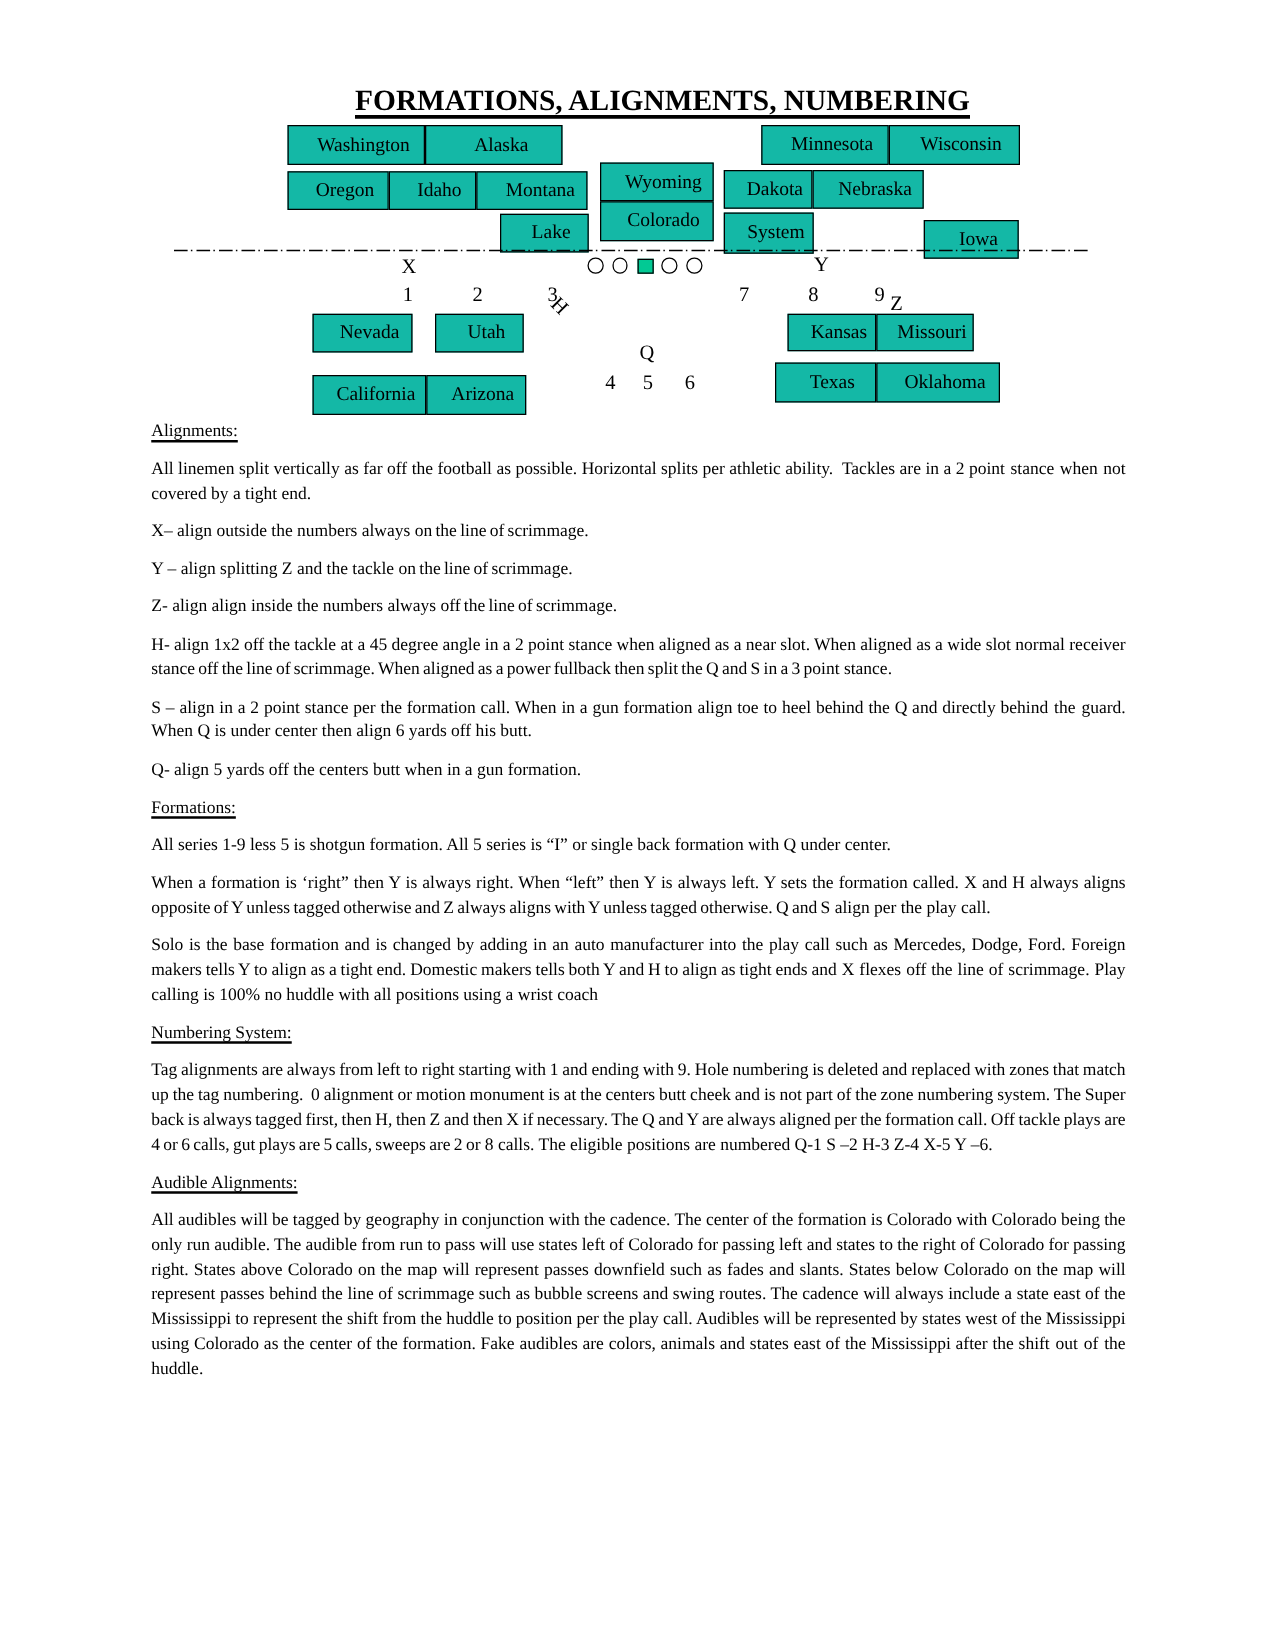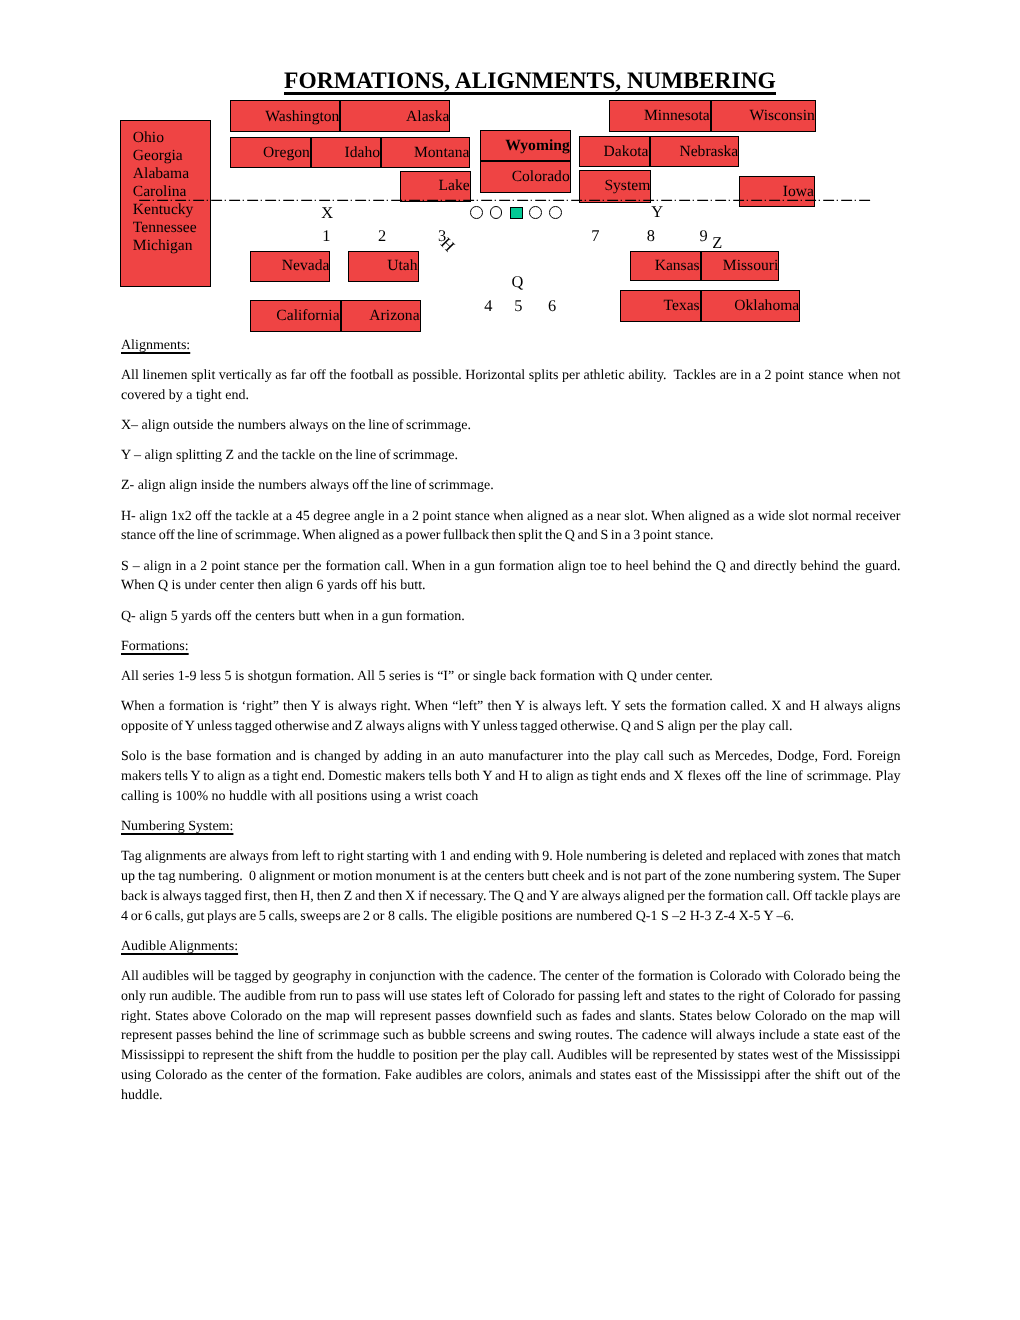--- a/index.html
+++ b/index.html
@@ -19,22 +19,22 @@
   }
   #doc-title .u { position:relative; }
   #doc-title .u::after { content:""; position:absolute; left:-0.5px; right:-0.5px;
     top:24.9px; height:2.6px; background:#000; }
 
   .diagram { position:absolute; left:0; top:0; width:1020px; height:340px; }
 
   .bx {
     position:absolute; border:1.3px solid #000; box-sizing:border-box;
     font-size:15.6px; line-height:1;
-    display:flex; align-items:center; justify-content:flex-end;
-    background:#ef4444; padding-left:11.2px;
+    display:flex; align-items:center; justify-content:center;
+    background:#14b8a6; padding-left:11.2px;
   }
   .bx span { display:block; text-align:left; white-space:nowrap; }
   .lbl { position:absolute; font-size:16.4px; line-height:1; white-space:nowrap; }
   .num { position:absolute; font-size:16.4px; line-height:1; white-space:nowrap; }
 
   .circle { position:absolute; width:12.8px; height:12.8px; box-sizing:border-box;
             border:1.1px solid #000; border-radius:50%; background:#fff; }
   .ball   { position:absolute; width:12.9px; height:12.7px; box-sizing:border-box;
             border:1.3px solid #000; }
 
@@ -57,48 +57,39 @@
 <body>
 
 <div class="page">
 
   <div id="doc-title"><span class="u">FORMATIONS, ALIGNMENTS, NUMBERING</span></div>
 
   <div class="diagram" id="diagram">
     <svg class="los-svg" width="1020" height="340">
       <line x1="139.2" y1="200.4" x2="870.5" y2="200.4" stroke="#000" stroke-width="1.4" stroke-dasharray="10.9 2.6 1.2 3.3"></line>
     </svg>
-  <div class="bx" style="left: 120px; top: 120px; width: 90.5px; height: 166.5px; display: block; padding: 8.2px 0px 0px 11.8px; font-size: 15.6px;">
-        <div style="line-height: 17.9px; text-align: left;">Ohio</div>
-        <div style="line-height: 17.9px; text-align: left;">Georgia</div>
-        <div style="line-height: 17.9px; text-align: left;">Alabama</div>
-        <div style="line-height: 17.9px; text-align: left;">Carolina</div>
-        <div style="line-height: 17.9px; text-align: left;">Kentucky</div>
-        <div style="line-height: 17.9px; text-align: left;">Tennessee</div>
-        <div style="line-height: 17.9px; text-align: left;">Michigan</div>
-      </div>
       <div class="bx" style="left: 230px; top: 100.3px; width: 110.4px; height: 32px;">
         <span>Washington</span>
       </div>
       <div class="bx" style="left: 340.4px; top: 100.3px; width: 110px; height: 32px;">
         <span>Alaska</span>
       </div>
       <div class="bx" style="left: 230px; top: 137px; width: 80.8px; height: 31.4px;">
         <span>Oregon</span>
       </div>
       <div class="bx" style="left: 310.8px; top: 137px; width: 70.3px; height: 31.4px;">
         <span>Idaho</span>
       </div>
       <div class="bx" style="left: 381.1px; top: 137px; width: 89.3px; height: 31.4px; padding-left: 13px;">
         <span>Montana</span>
       </div>
       <div class="bx" style="left: 399.9px; top: 170.5px; width: 70.8px; height: 31.4px;">
         <span>Lake</span>
       </div>
-      <div class="bx" style="left: 479.7px; top: 129.8px; width: 91px; height: 31.5px; font-weight: bold;">
+      <div class="bx" style="left: 479.7px; top: 129.8px; width: 91px; height: 31.5px;">
         <span>Wyoming</span>
       </div>
       <div class="bx" style="left: 479.7px; top: 161.3px; width: 91px; height: 31.3px;">
         <span>Colorado</span>
       </div>
       <div class="bx" style="left: 609.3px; top: 100px; width: 101.5px; height: 32px;">
         <span>Minnesota</span>
       </div>
       <div class="bx" style="left: 710.8px; top: 100px; width: 105px; height: 32px;">
         <span>Wisconsin</span>

